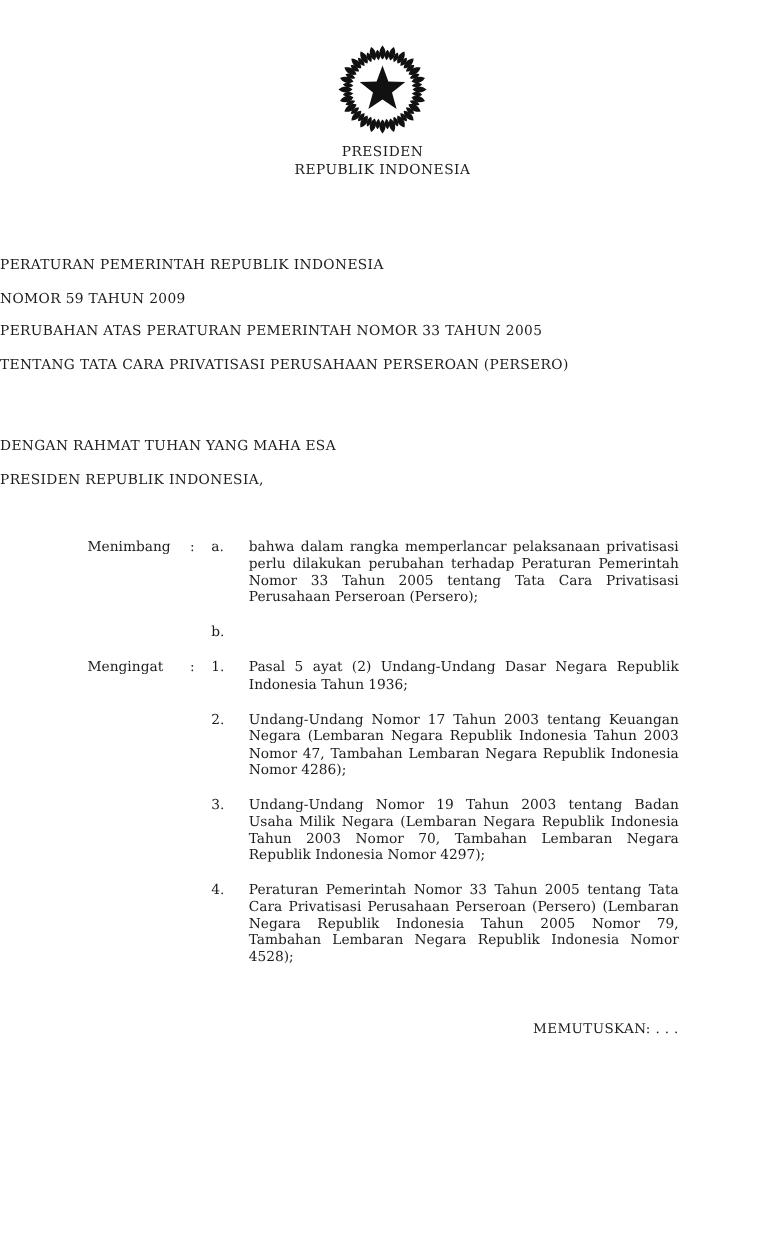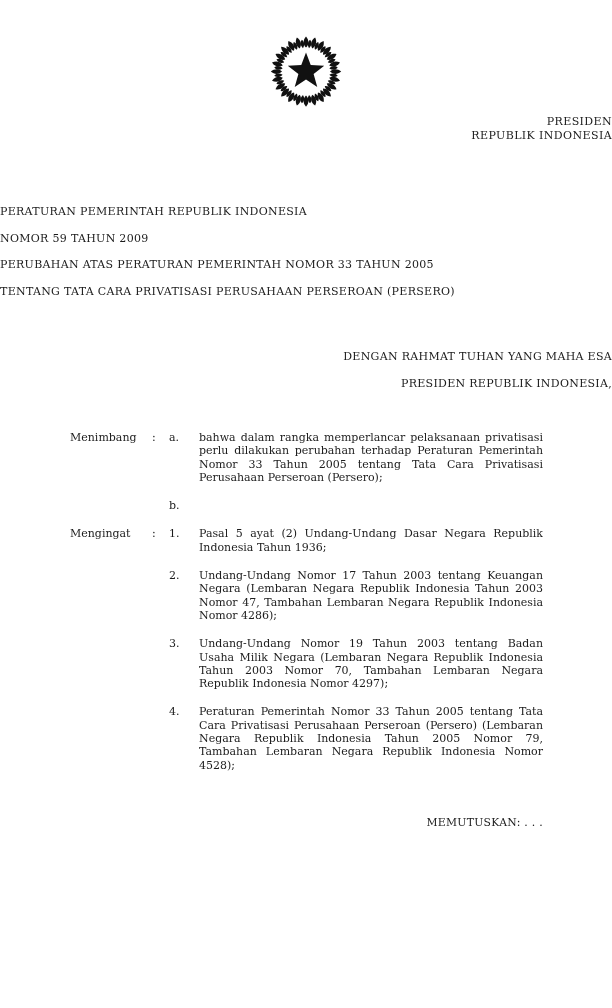--- a/index.html
+++ b/index.html
@@ -18,41 +18,41 @@
     left: 50%;
     transform: translateX(-50%);
     width: 82px;
     height: 80px;
   }
   .masthead {
     position: absolute;
     top: 115px;
     left: 0;
     width: 100%;
-    text-align: right;
+    text-align: center;
     font-size: 11px;
     line-height: 14px;
     letter-spacing: 0.4px;
   }
   .title-block {
     position: absolute;
     top: 199px;
     left: 0;
     width: 100%;
     text-align: left;
     font-size: 11px;
     letter-spacing: 0.3px;
   }
   .title-block .tline { line-height: 26.5px; height: 26.5px; }
   .preamble {
     position: absolute;
     top: 343px;
     left: 0;
     width: 100%;
-    text-align: right;
+    text-align: left;
     font-size: 11px;
     letter-spacing: 0.3px;
   }
   .preamble .pline { line-height: 27px; height: 27px; }
   .clauses {
     position: absolute;
     top: 399px;
     left: 70px;
     width: 473px;
     font-size: 11px;

